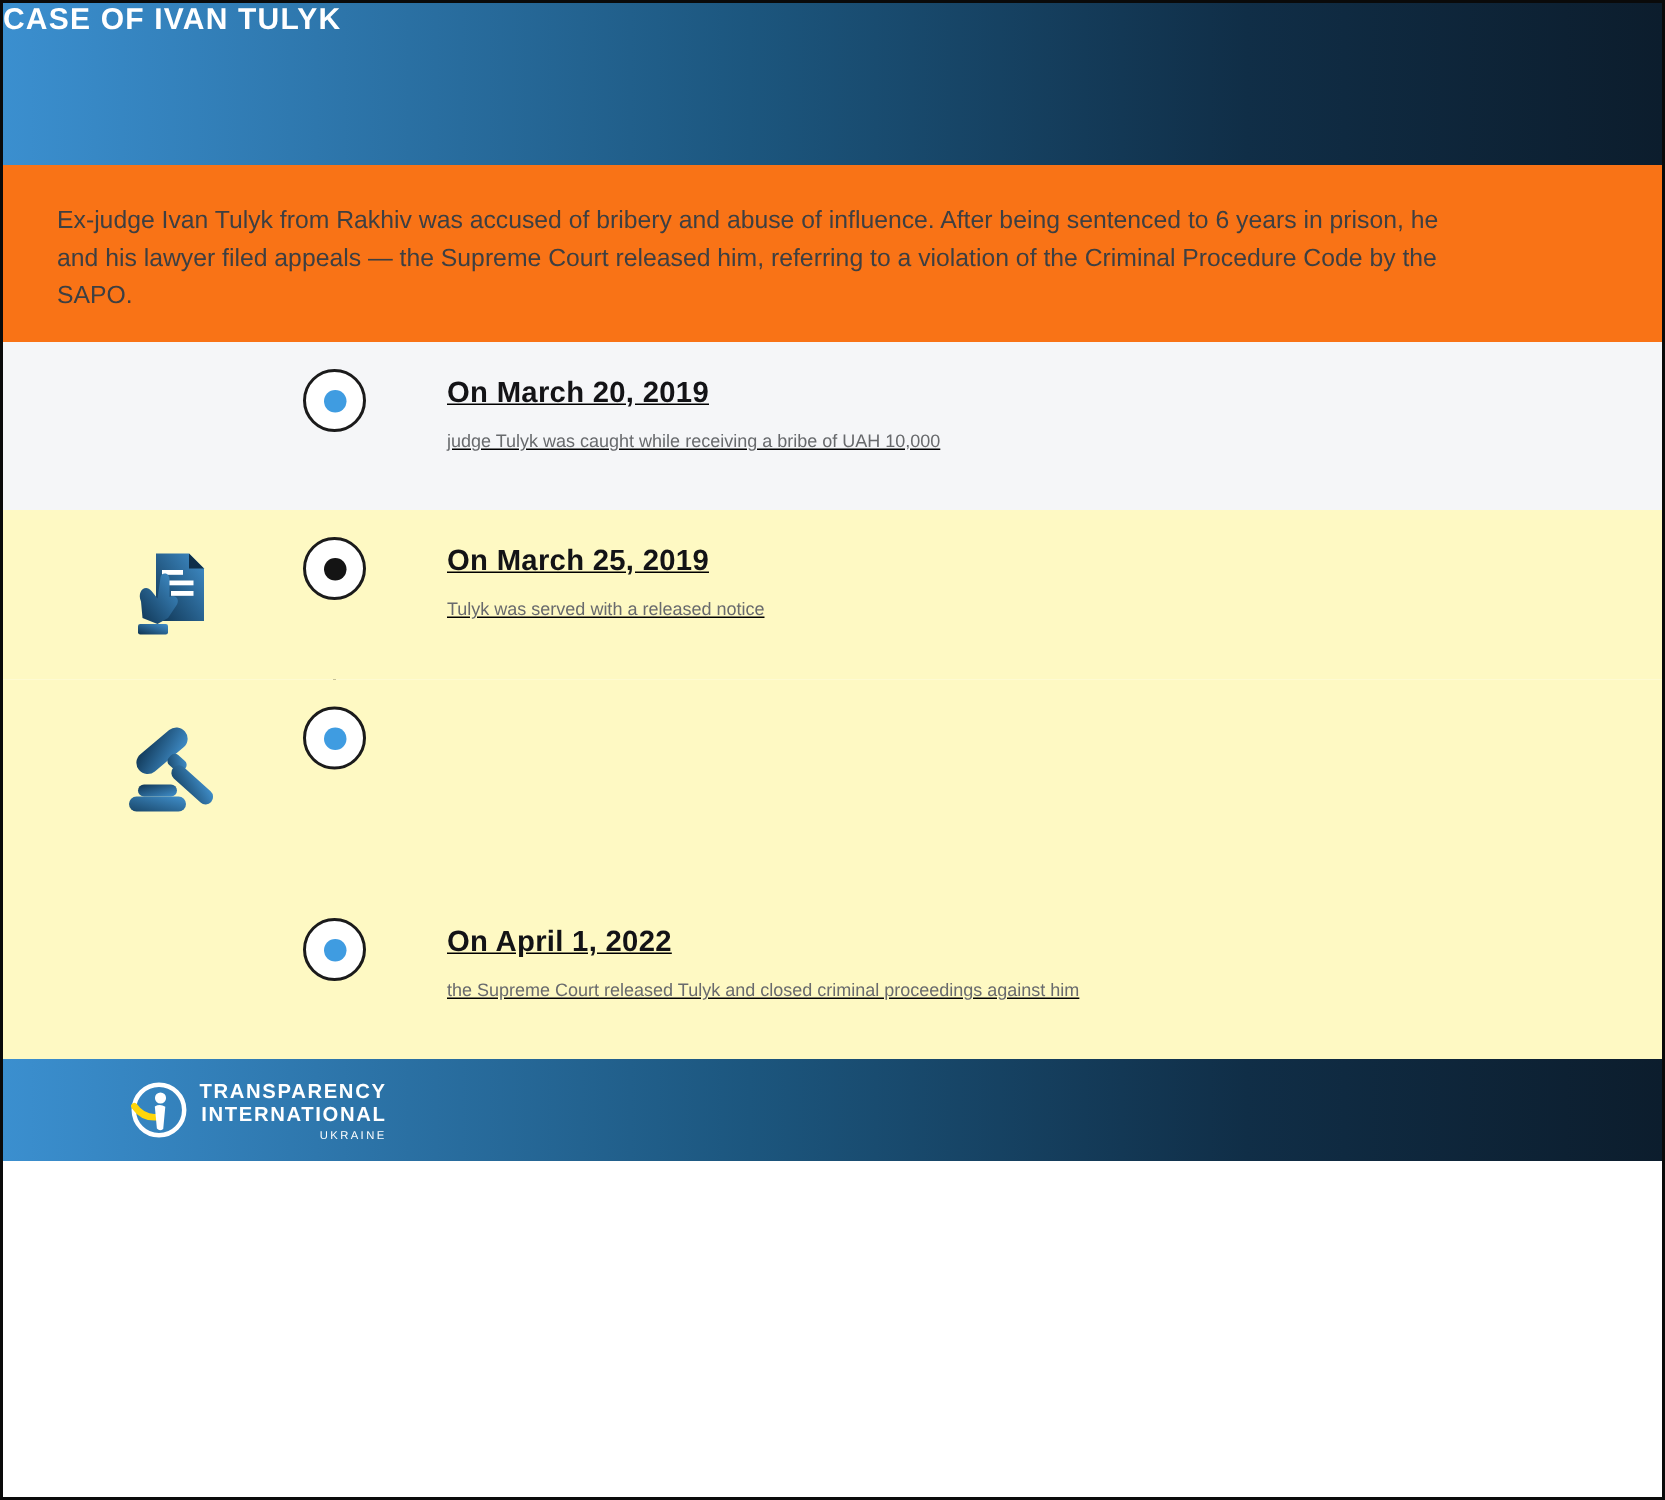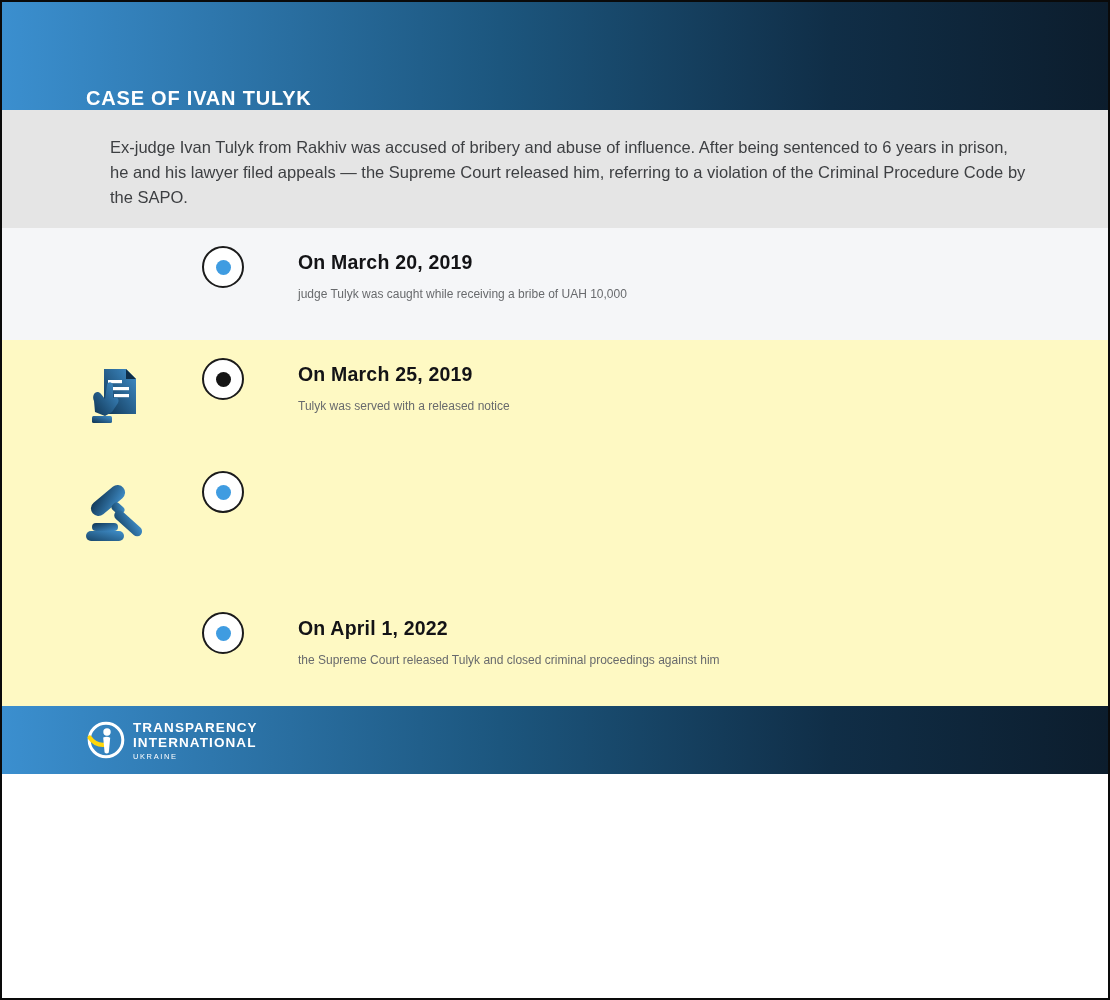--- a/index.html
+++ b/index.html
@@ -11,46 +11,45 @@
     border:2px solid #0a0a0a;
     background:#ffffff;
     overflow:hidden;
     position:relative;
   }
 
   
   .header {
     height:108px;
     background:linear-gradient(90deg,#3b8fcf 0%,#1c567e 45%,#102e47 75%,#0c1d2d 100%);
-    display:flex; align-items:flex-end;
-    padding-left:84px;
+    display:flex; align-items:flex-start;
   }
   .header h1 {
     color:#ffffff;
     font-size:20px;
     font-weight:800;
     letter-spacing:0.8px;
     text-transform:uppercase;
   }
 
   
   .intro {
     height:118px;
-    background:#e5e5e5;
-    padding:25px 82px 0 108px;
+    background:#f97316;
+    padding:25px 82px 0 36px;
   }
   .intro p {
     font-size:16.5px;
     line-height:25px;
     color:#3d3f42;
     max-width:946px;
   }
 
   
-  .timeline { position:relative; }
+  .timeline { position:relative;text-decoration:underline; }
   .timeline-line {
     position:absolute;
     left:220px; top:39px; bottom:74px;
     width:2px; background:#1b1b1b;
     z-index:0;
   }
   .row { position:relative; }
   .row--stripe { background:#f5f6f8; }
   .row--white  { background:#fef9c3; }
   .h112 { height:112px; } .h113 { height:113px; } .h141 { height:141px; }
@@ -93,21 +92,21 @@
 
   
   .footer {
     height:68px;
     background:linear-gradient(90deg,#3b8fcf 0%,#1c567e 45%,#102e47 75%,#0c1d2d 100%);
     display:flex; align-items:center;
     padding-left:84px;
   }
   .logo { display:flex; align-items:center; gap:7px; }
   .logo-emblem { width:40px; height:40px; }
-  .logo-text { color:#ffffff; }
+  .logo-text { color:#ffffff;text-align:right; }
   .logo-text .l1, .logo-text .l2 {
     font-size:13.5px; font-weight:700;
     letter-spacing:1.1px; line-height:15px;
   }
   .logo-text .l3 {
     font-size:7.5px; font-weight:400;
     letter-spacing:1.6px; margin-top:2px;
   }
 </style>
 </head>

